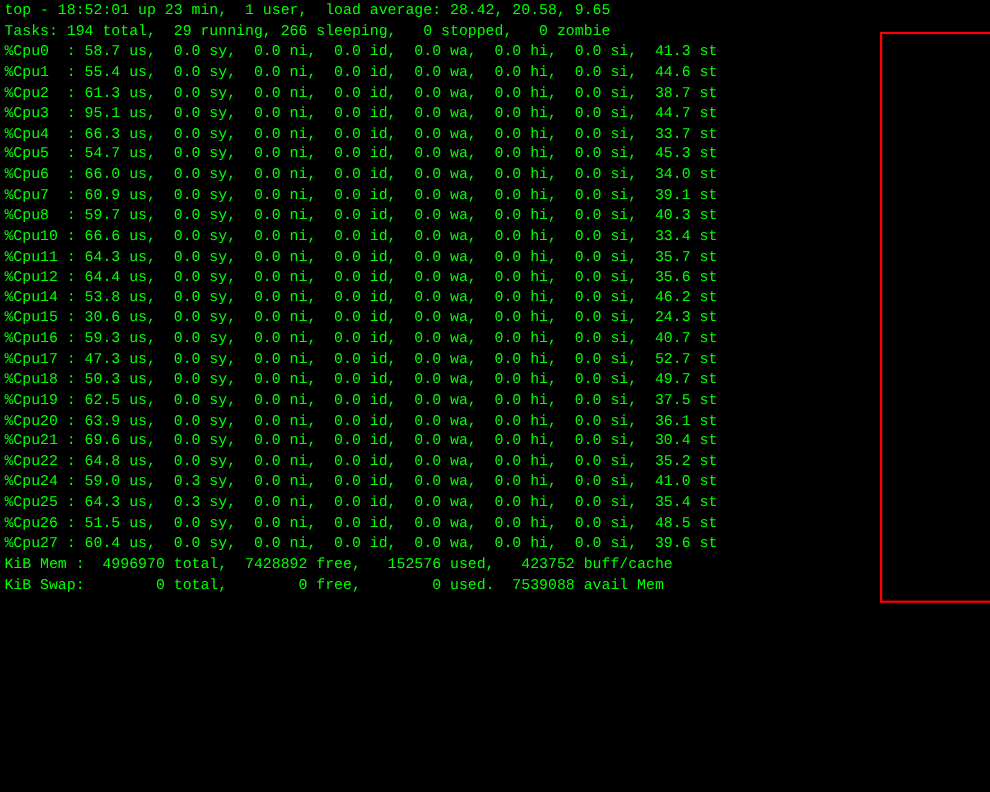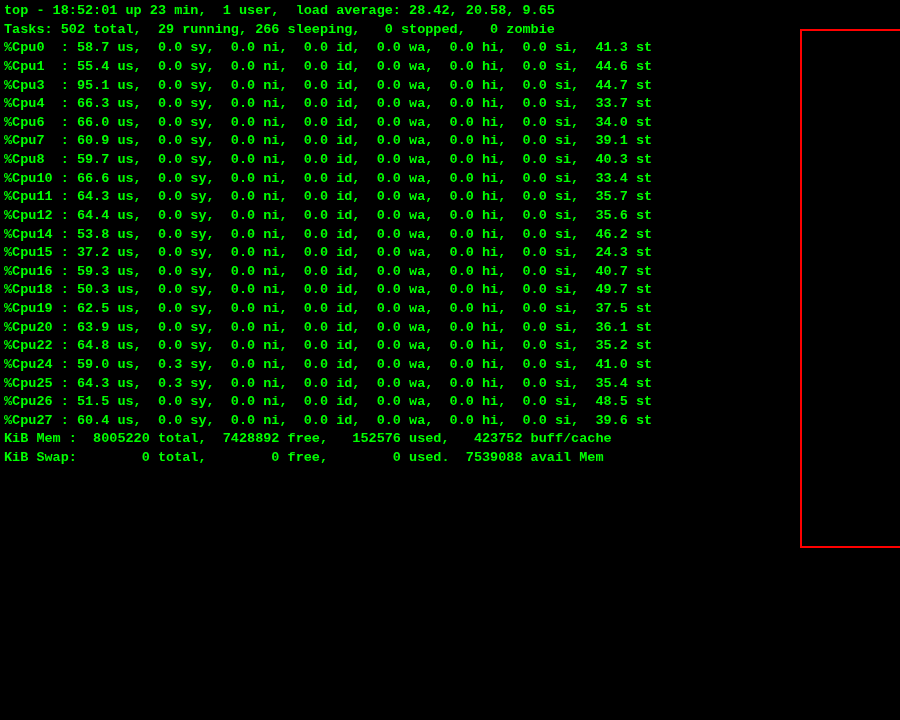--- a/index.html
+++ b/index.html
@@ -1,15 +1,15 @@
 <!DOCTYPE html>
 <html><head>
   <meta charset="utf-8">
   <style>
-    * { margin: 0; padding: 0; box-sizing: border-box; font-weight: bold; }
+    * { margin: 0; padding: 0; box-sizing: border-box; }
     body {
       background-color: #000000;
       color: #00ff00;
       font-family: 'Courier New', Courier, monospace;
       font-size: 13.5px;
       line-height: 1.38;
       width: 900px;
       height: 720px;
       overflow: hidden;
       padding: 2px 4px;
@@ -27,41 +27,45 @@
       position: absolute;
       border: 2px solid #ff0000;
       pointer-events: none;
     }
   </style>
 </head>
 <body>
 
 <div class="terminal">
   <span class="line">top - 18:52:01 up 23 min,  1 user,  load average: 28.42, 20.58, 9.65</span>
-  <span class="line">Tasks: 502 total,  29 running, 266 sleeping,   0 stopped,   0 zombie</span>
+  <span class="line">Tasks: 194 total,  29 running, 266 sleeping,   0 stopped,   0 zombie</span>
   <div id="cpu-lines">
       <span class="line">%Cpu0  : 58.7 us,  0.0 sy,  0.0 ni,  0.0 id,  0.0 wa,  0.0 hi,  0.0 si,  41.3 st</span>
       <span class="line">%Cpu1  : 55.4 us,  0.0 sy,  0.0 ni,  0.0 id,  0.0 wa,  0.0 hi,  0.0 si,  44.6 st</span>
+      <span class="line">%Cpu2  : 61.3 us,  0.0 sy,  0.0 ni,  0.0 id,  0.0 wa,  0.0 hi,  0.0 si,  38.7 st</span>
       <span class="line">%Cpu3  : 95.1 us,  0.0 sy,  0.0 ni,  0.0 id,  0.0 wa,  0.0 hi,  0.0 si,  44.7 st</span>
       <span class="line">%Cpu4  : 66.3 us,  0.0 sy,  0.0 ni,  0.0 id,  0.0 wa,  0.0 hi,  0.0 si,  33.7 st</span>
+      <span class="line">%Cpu5  : 54.7 us,  0.0 sy,  0.0 ni,  0.0 id,  0.0 wa,  0.0 hi,  0.0 si,  45.3 st</span>
       <span class="line">%Cpu6  : 66.0 us,  0.0 sy,  0.0 ni,  0.0 id,  0.0 wa,  0.0 hi,  0.0 si,  34.0 st</span>
       <span class="line">%Cpu7  : 60.9 us,  0.0 sy,  0.0 ni,  0.0 id,  0.0 wa,  0.0 hi,  0.0 si,  39.1 st</span>
       <span class="line">%Cpu8  : 59.7 us,  0.0 sy,  0.0 ni,  0.0 id,  0.0 wa,  0.0 hi,  0.0 si,  40.3 st</span>
       <span class="line">%Cpu10 : 66.6 us,  0.0 sy,  0.0 ni,  0.0 id,  0.0 wa,  0.0 hi,  0.0 si,  33.4 st</span>
       <span class="line">%Cpu11 : 64.3 us,  0.0 sy,  0.0 ni,  0.0 id,  0.0 wa,  0.0 hi,  0.0 si,  35.7 st</span>
       <span class="line">%Cpu12 : 64.4 us,  0.0 sy,  0.0 ni,  0.0 id,  0.0 wa,  0.0 hi,  0.0 si,  35.6 st</span>
       <span class="line">%Cpu14 : 53.8 us,  0.0 sy,  0.0 ni,  0.0 id,  0.0 wa,  0.0 hi,  0.0 si,  46.2 st</span>
-      <span class="line">%Cpu15 : 37.2 us,  0.0 sy,  0.0 ni,  0.0 id,  0.0 wa,  0.0 hi,  0.0 si,  24.3 st</span>
+      <span class="line">%Cpu15 : 30.6 us,  0.0 sy,  0.0 ni,  0.0 id,  0.0 wa,  0.0 hi,  0.0 si,  24.3 st</span>
       <span class="line">%Cpu16 : 59.3 us,  0.0 sy,  0.0 ni,  0.0 id,  0.0 wa,  0.0 hi,  0.0 si,  40.7 st</span>
+      <span class="line">%Cpu17 : 47.3 us,  0.0 sy,  0.0 ni,  0.0 id,  0.0 wa,  0.0 hi,  0.0 si,  52.7 st</span>
       <span class="line">%Cpu18 : 50.3 us,  0.0 sy,  0.0 ni,  0.0 id,  0.0 wa,  0.0 hi,  0.0 si,  49.7 st</span>
       <span class="line">%Cpu19 : 62.5 us,  0.0 sy,  0.0 ni,  0.0 id,  0.0 wa,  0.0 hi,  0.0 si,  37.5 st</span>
       <span class="line">%Cpu20 : 63.9 us,  0.0 sy,  0.0 ni,  0.0 id,  0.0 wa,  0.0 hi,  0.0 si,  36.1 st</span>
+      <span class="line">%Cpu21 : 69.6 us,  0.0 sy,  0.0 ni,  0.0 id,  0.0 wa,  0.0 hi,  0.0 si,  30.4 st</span>
       <span class="line">%Cpu22 : 64.8 us,  0.0 sy,  0.0 ni,  0.0 id,  0.0 wa,  0.0 hi,  0.0 si,  35.2 st</span>
       <span class="line">%Cpu24 : 59.0 us,  0.3 sy,  0.0 ni,  0.0 id,  0.0 wa,  0.0 hi,  0.0 si,  41.0 st</span>
       <span class="line">%Cpu25 : 64.3 us,  0.3 sy,  0.0 ni,  0.0 id,  0.0 wa,  0.0 hi,  0.0 si,  35.4 st</span>
       <span class="line">%Cpu26 : 51.5 us,  0.0 sy,  0.0 ni,  0.0 id,  0.0 wa,  0.0 hi,  0.0 si,  48.5 st</span>
       <span class="line">%Cpu27 : 60.4 us,  0.0 sy,  0.0 ni,  0.0 id,  0.0 wa,  0.0 hi,  0.0 si,  39.6 st</span>
     </div>
-  <span class="line">KiB Mem :  8005220 total,  7428892 free,   152576 used,   423752 buff/cache</span>
+  <span class="line">KiB Mem :  4996970 total,  7428892 free,   152576 used,   423752 buff/cache</span>
   <span class="line">KiB Swap:        0 total,        0 free,        0 used.  7539088 avail Mem</span>
 
   <div class="highlighted-block" style="top: 27px; left: 796px; width: 102px; height: 519px;"></div>
 </div>
 
 </body></html>

